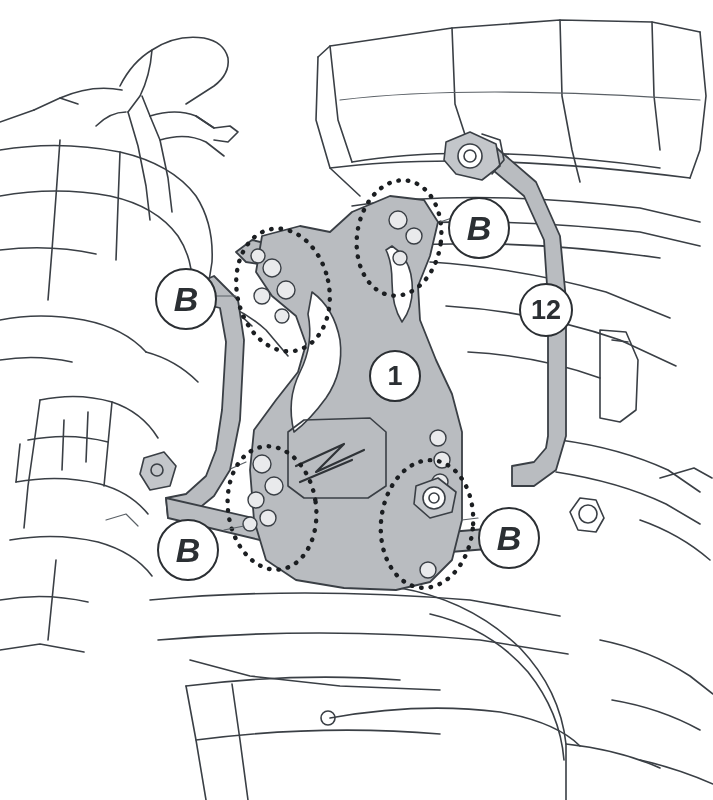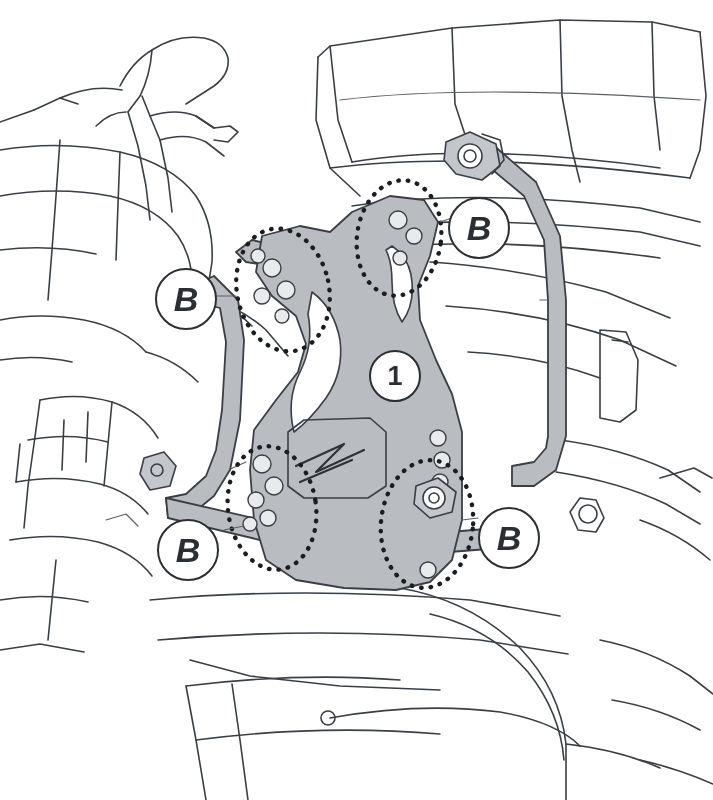--- a/index.html
+++ b/index.html
@@ -238,20 +238,23 @@
   </svg>
 
   <div class="callout letter" style="left:448px; top:197px; width:62px; height:62px;">
     <span>B</span>
   </div>
 
   <div class="callout letter" style="left:155px; top:268px; width:62px; height:62px;">
     <span>B</span>
   </div>
 
+  <div class="callout num" style="left:519px; top:283px; width:54px; height:54px;">
+    <span>12</span>
+  </div>
 
   <div class="callout num" style="left:369px; top:350px; width:52px; height:52px;">
     <span>1</span>
   </div>
 
   <div class="callout letter" style="left:157px; top:519px; width:62px; height:62px;">
     <span>B</span>
   </div>
 
   <div class="callout letter" style="left:478px; top:507px; width:62px; height:62px;">

